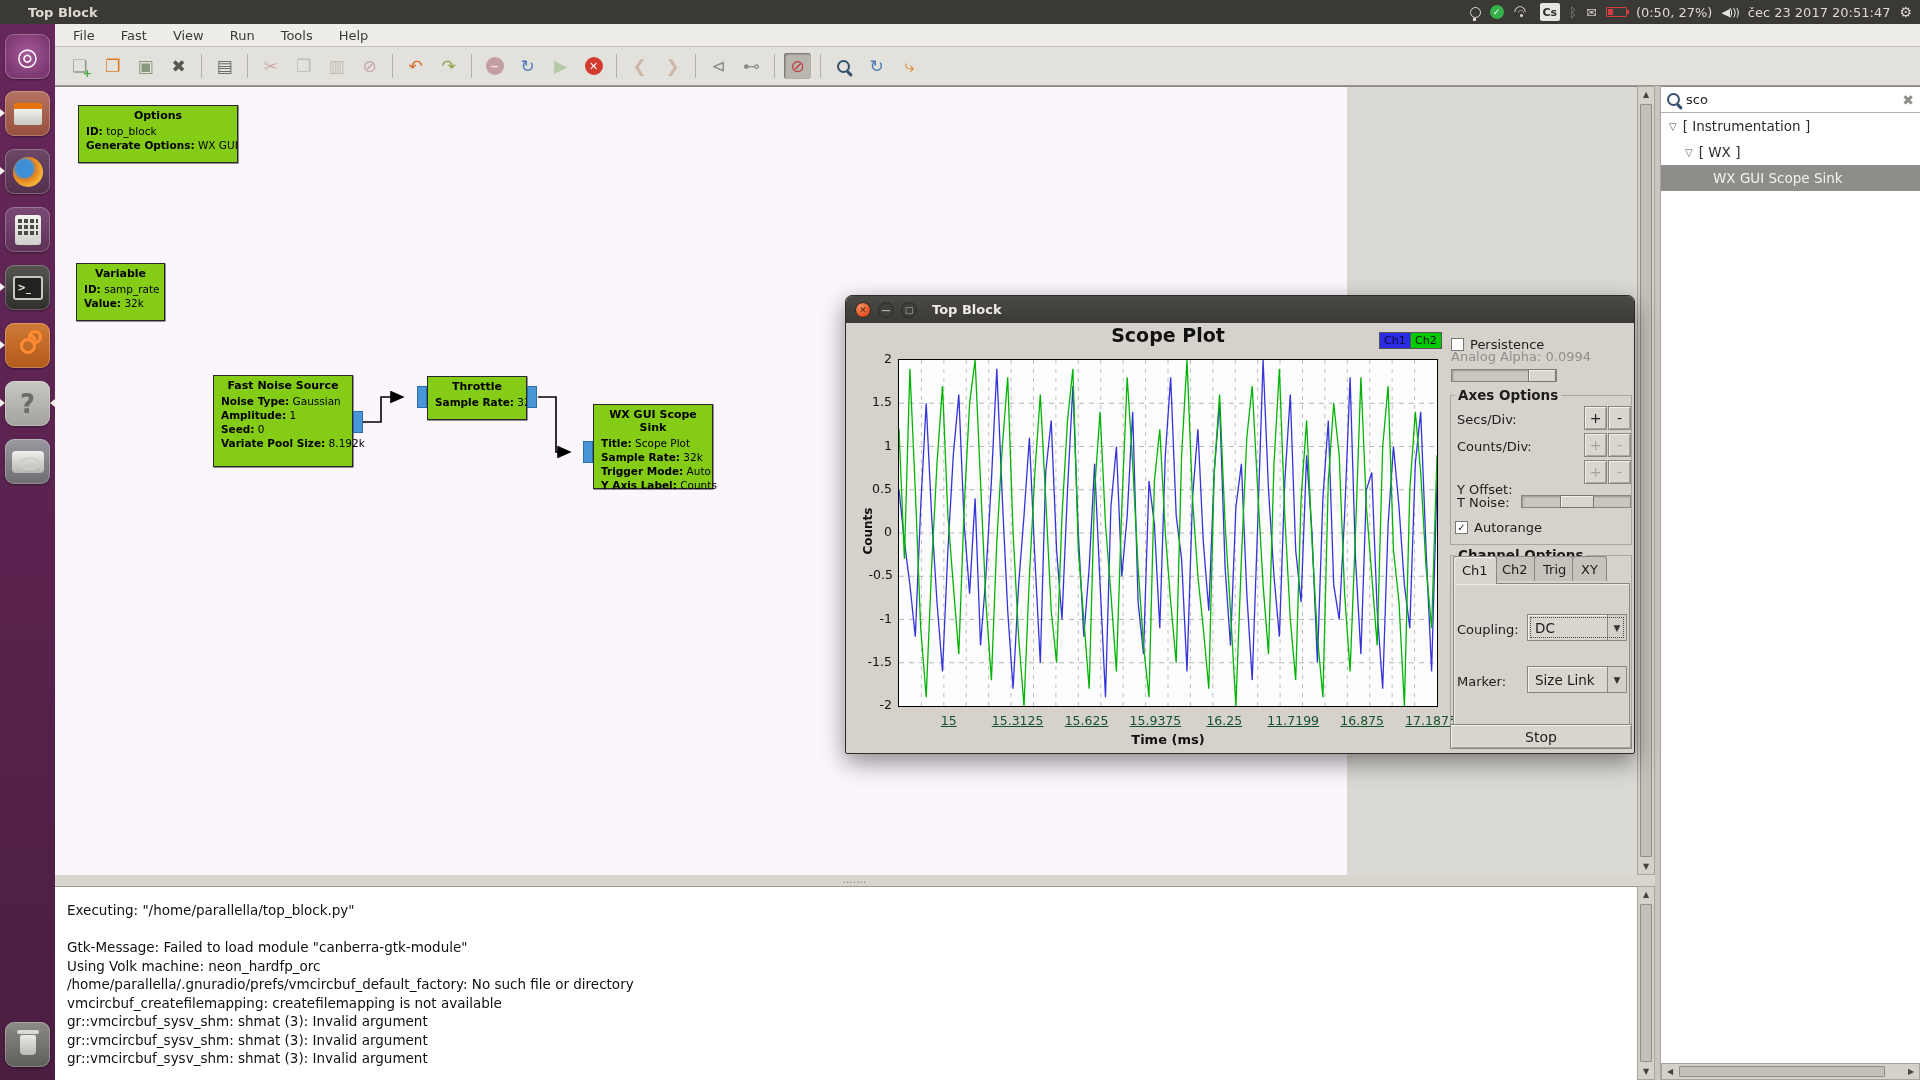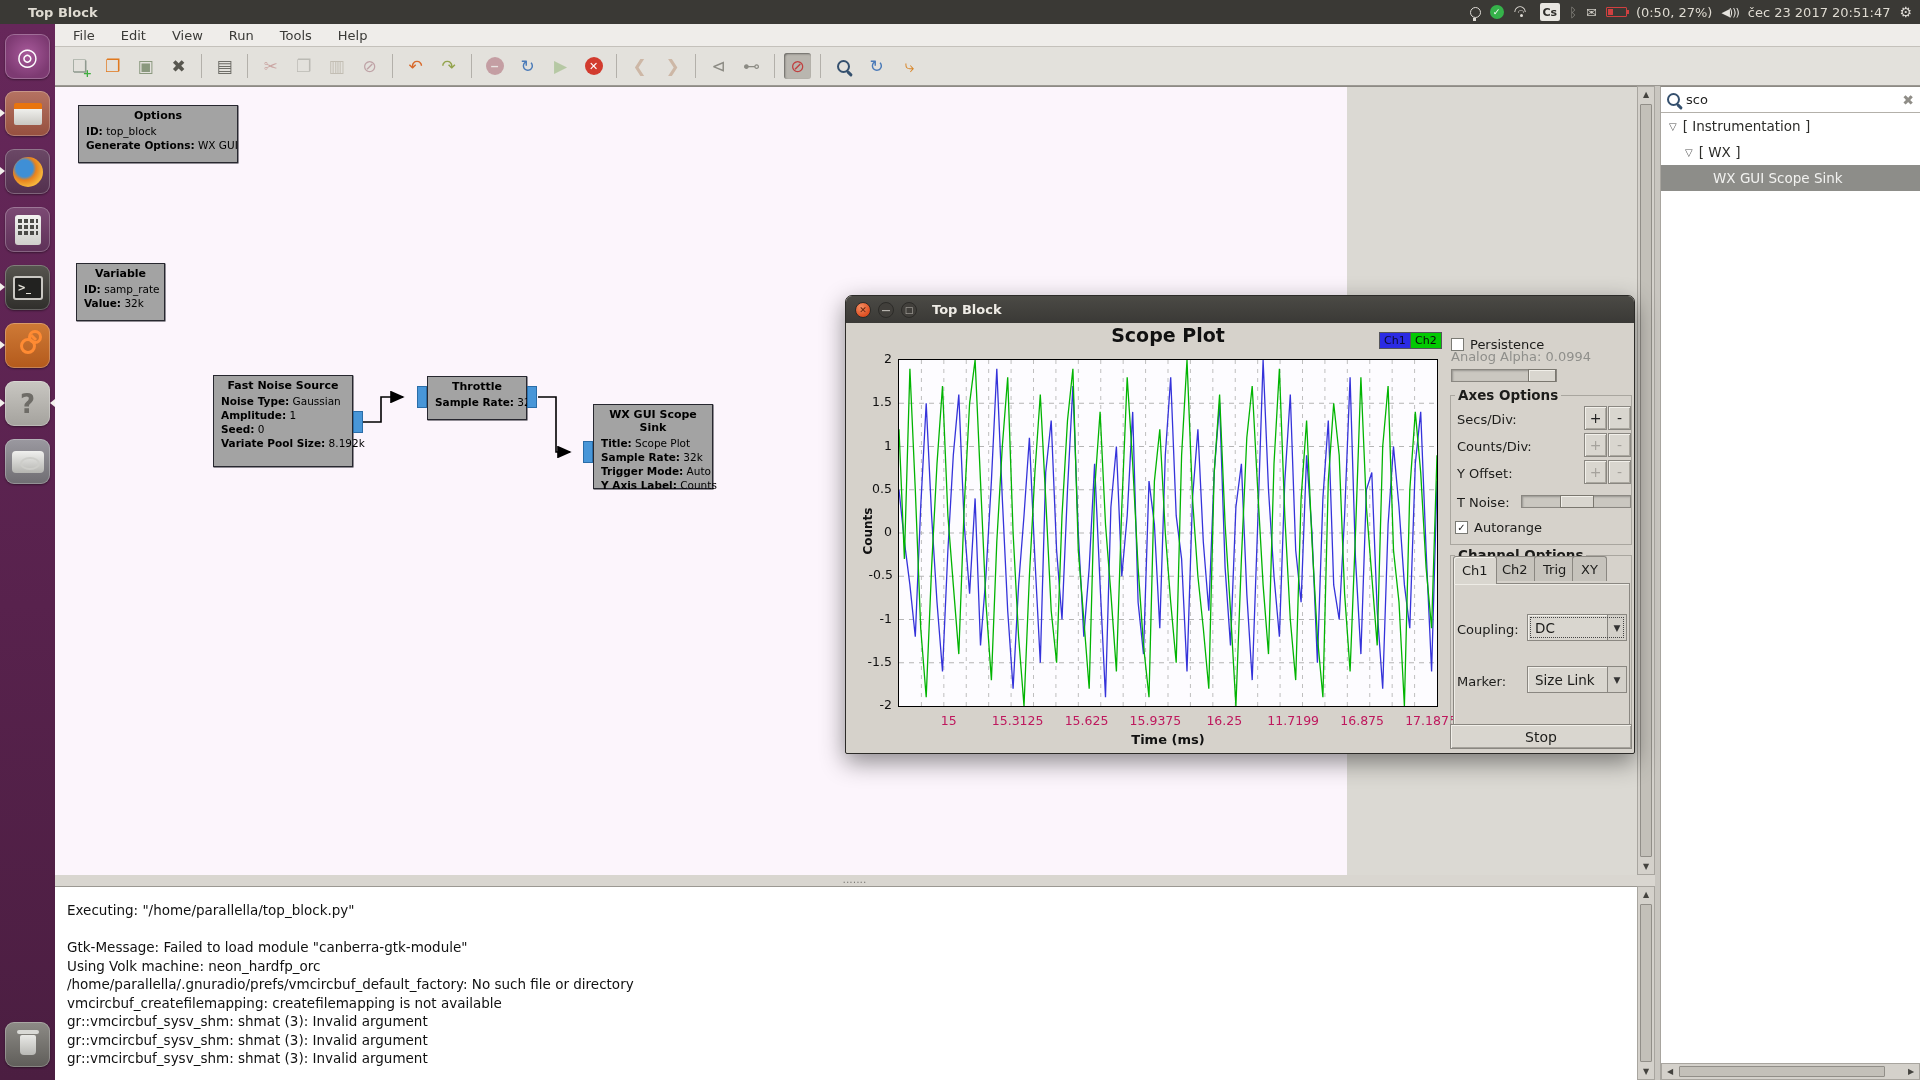--- a/index.html
+++ b/index.html
@@ -91,21 +91,21 @@
     font-weight:bold; color:#3fae3f; }
   .mag { position:relative; width:13px; height:13px; border:2.5px solid #35506e; border-radius:50%; }
   .mag::after { content:""; position:absolute; right:-5px; bottom:-4px; width:7px; height:3px;
     background:#35506e; transform:rotate(45deg); border-radius:2px; }
 
   
   #canvas { position:absolute; left:0; top:62px; width:1292px; height:789px; background:#fcf5fc;
     border-top:1px solid #8d8a84; overflow:hidden; }
   #offpage { position:absolute; left:1292px; top:62px; width:290px; height:789px; background:#dbd9d3;
     border-top:1px solid #8d8a84; }
-  .block { position:absolute; background:#a3a3a3; border:1px solid #27272f; font-size:10.5px; color:#000;
+  .block { position:absolute; background:#84cc16; border:1px solid #27272f; font-size:10.5px; color:#000;
     padding:3px 7px 4px 7px; box-shadow:0.5px 0.5px 0 #27272f; }
   .btitle { font-weight:bold; text-align:center; font-size:11px; margin-bottom:2px; }
   .pline { white-space:nowrap; line-height:14px; }
   .pline b { font-weight:bold; }
   .port { position:absolute; width:10px; height:22px; background:#4896d8; border:1px solid #2a6da8; }
 
   
   .vscroll { position:absolute; width:18px; background:#d4d1cb; border:1px solid #a8a59f; }
   .hscroll { position:absolute; height:17px; background:#d4d1cb; border:1px solid #a8a59f; }
   .sarrow { position:absolute; width:16px; height:15px; display:flex; align-items:center; justify-content:center;
@@ -142,21 +142,21 @@
   .wbtn.minmax { background:#413f3b; color:#b9b6b0; border:1px solid #2c2b28; }
   #stitle .stext { color:#efece6; font-weight:bold; font-size:13px; margin-left:8px; }
 
   .ptitle { position:absolute; left:52px; top:28px; width:540px; text-align:center; font-size:19px; font-weight:bold; color:#111; }
   .legend { position:absolute; top:36px; height:17px; padding:0 4px; font-size:11px; color:#0a0a0a;
     display:flex; align-items:center; border:1px solid #55555a; }
   .legend.ch1 { left:533px; background:#2b2be4; color:#0a0a30; }
   .legend.ch2 { left:564px; background:#02ca02; }
   #plot { position:absolute; left:52px; top:63px; width:540px; height:348px; background:#fdfcff; border:1px solid #000; }
   .ytick { position:absolute; width:40px; text-align:right; font-size:12.5px; color:#111; }
-  .xtick { position:absolute; top:417px; width:70px; text-align:center; font-size:12.5px; color:#be185d; }
+  .xtick { position:absolute; top:417px; width:70px; text-align:center; font-size:12.5px; color:#14532d;text-decoration:underline; }
   .xlab { position:absolute; left:52px; top:436px; width:540px; text-align:center; font-weight:bold; font-size:13px; color:#111; }
   .ylab { position:absolute; left:-8px; top:228px; width:60px; text-align:center; font-weight:bold; font-size:12px;
     color:#111; transform:rotate(-90deg); }
 
   
   #ctrl { position:absolute; left:602px; top:27px; width:186px; height:430px; font-size:13px; color:#1c1c1a; }
   .chkrow { position:absolute; display:flex; align-items:center; gap:6px; }
   .chk { width:13px; height:13px; background:#fff; border:1px solid #7a7a74; font-size:10px; line-height:11px;
     text-align:center; color:#222; }
   .graytext { color:#8f8f8b; }
@@ -256,21 +256,21 @@
         <span class="diskicon"></span>
       </div>
     <div class="tile t-trash" style="top:998px">
         <span class="trashicon"></span>
       </div>
   </div>
 
   <div id="grcwin">
     <div id="menubar">
       <span>File</span>
-      <span>Edit</span>
+      <span>Fast</span>
       <span>View</span>
       <span>Run</span>
       <span>Tools</span>
       <span>Help</span>
     </div>
     <div id="toolbar">
         <span class="tbico badge" data-badge="+" style="color: rgb(143, 154, 143);">❏</span>
         <span class="tbico" style="color: rgb(224, 121, 31);">❐</span>
         <span class="tbico" style="color: rgb(138, 152, 126);">▣</span>
         <span class="tbico" style="color: rgb(87, 86, 79);">✖</span>
@@ -499,21 +499,21 @@
         <span class="pmbtn" style="left:157px; top:10px;">
             <span>-</span>
           </span>
         <span class="rowlab" style="top:43px;">Counts/Div:</span>
         <span class="pmbtn dim" style="left:133px; top:37px;">
             <span>+</span>
           </span>
         <span class="pmbtn dim" style="left:157px; top:37px;">
             <span>-</span>
           </span>
-        <span class="rowlab" style="top:70px;">Y Offset:</span>
+        <span class="rowlab" style="top:86px;">Y Offset:</span>
         <span class="pmbtn dim" style="left:133px; top:64px;">
             <span>+</span>
           </span>
         <span class="pmbtn dim" style="left:157px; top:64px;">
             <span>-</span>
           </span>
         <span class="rowlab" style="top:99px;">T Noise:</span>
         <span class="slider" style="left:70px; top:99px; width:110px;">
           <span class="sthumb2" style="left:38px; width:34px;"></span>
         </span>

